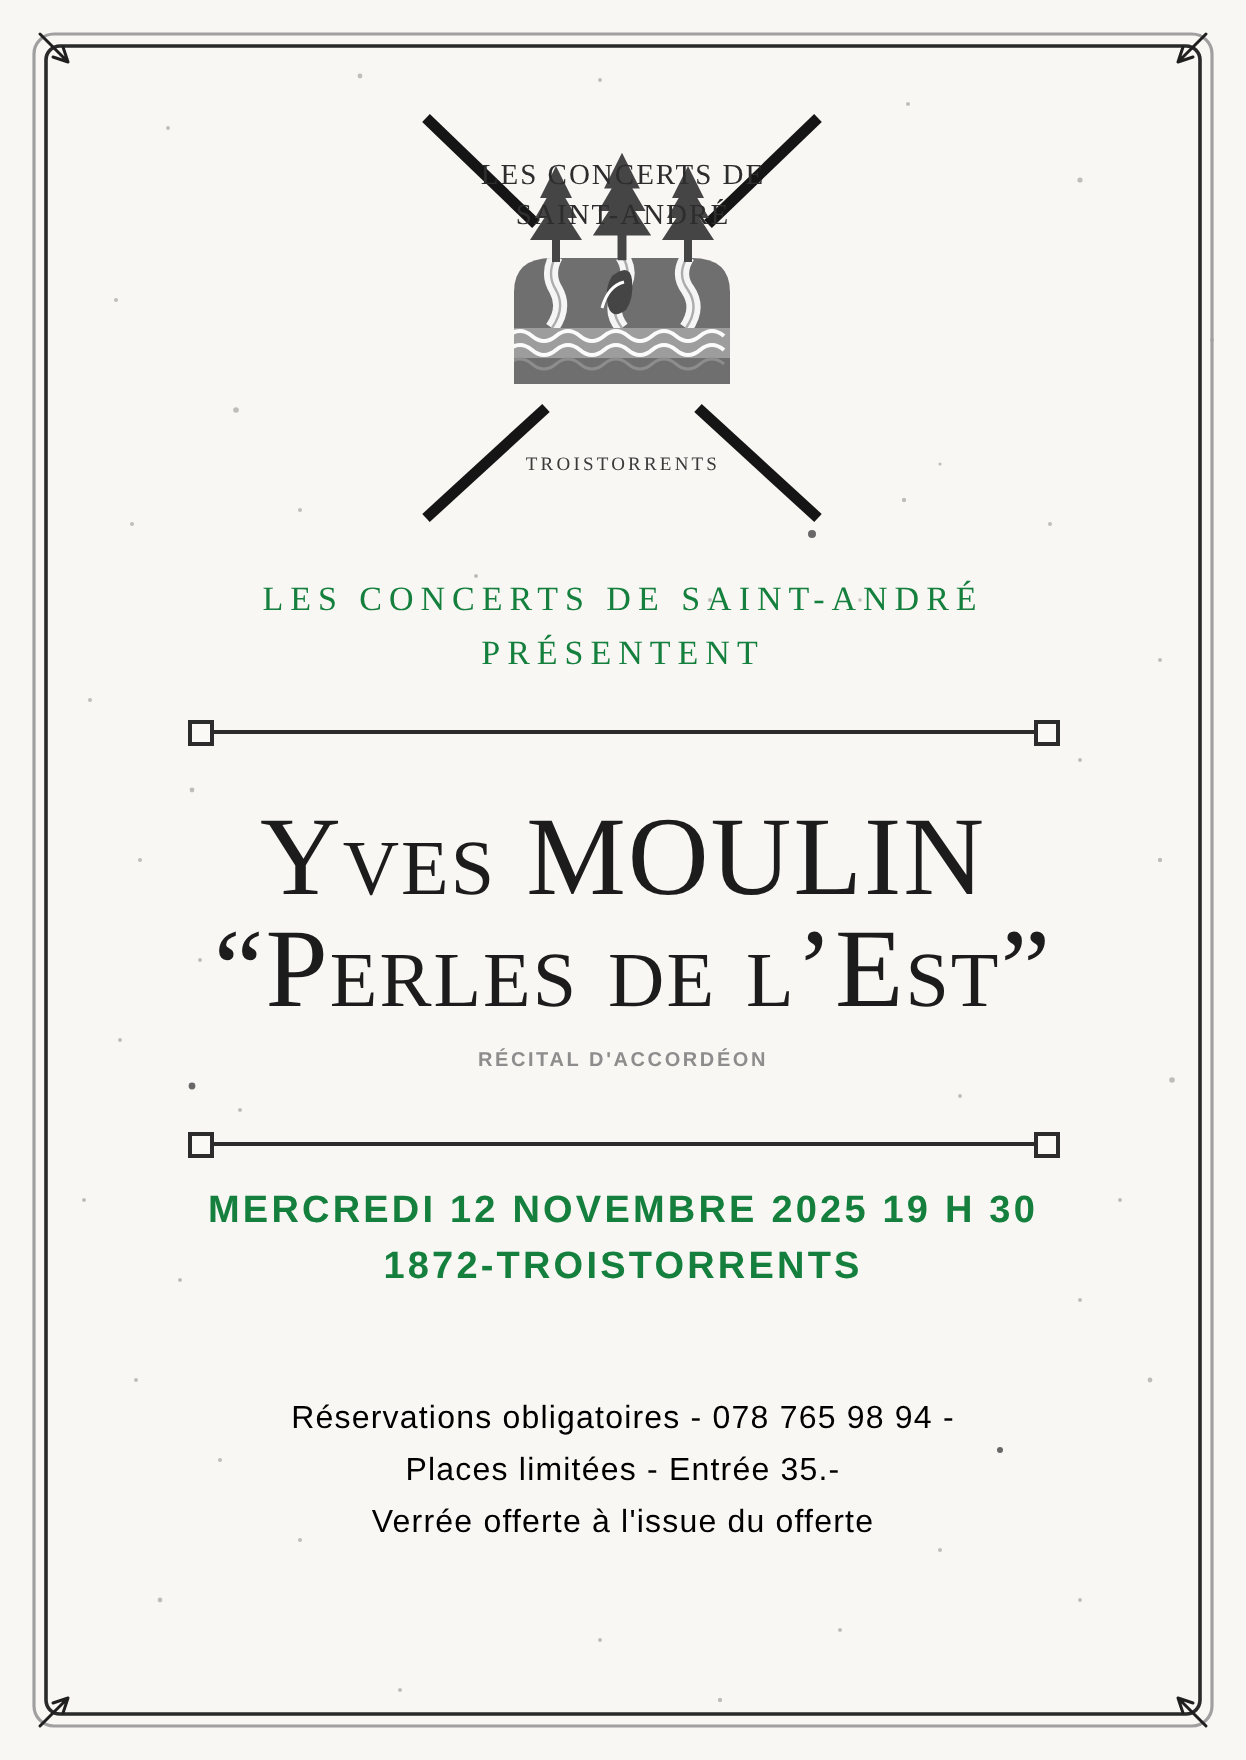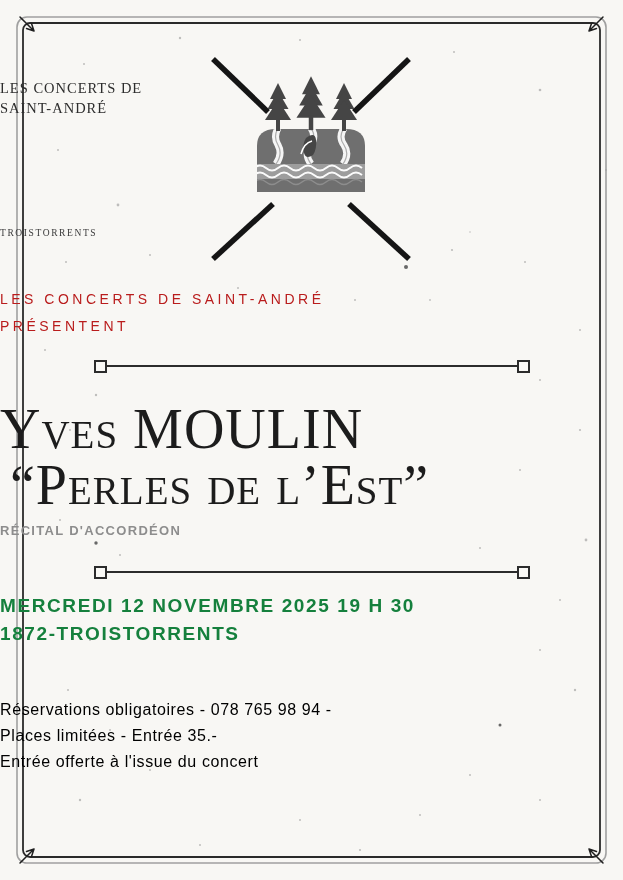--- a/index.html
+++ b/index.html
@@ -2,40 +2,41 @@
 <html><head>
 <meta charset="utf-8">
 <style>
   html,body{margin:0;padding:0;background:#e9e8e6;}
   .page{
     position:relative;width:623px;height:880px;margin:0 auto;
     background:#f8f7f4;overflow:hidden;
     font-family:"Liberation Sans",sans-serif;color:#1f1f1f;
   }
   .abs{position:absolute;}
-  .centered{left:0;right:0;text-align:left;}
+  .centered{left:0;right:0;text-align:center;}
 
   
   .frame{position:absolute;inset:0;pointer-events:none;}
 
   
   .logo-art{position:absolute;left:206px;top:52px;}
   .logo-name{
     top:78px;font-family:"Liberation Serif",serif;font-size:14.5px;
     line-height:20px;letter-spacing:1px;color:#2d2d2d;
   }
   .logo-place{
     top:227px;font-family:"Liberation Serif",serif;font-size:9.5px;
     line-height:12px;letter-spacing:1.6px;color:#3a3a3a;
   }
 
   
   .presenter{
-    top:286px;font-size:14px;line-height:27px;letter-spacing:3.5px;
-    color:#b91c1c;
+    top:286px;font-size:17px;line-height:27px;letter-spacing:3.5px;
+    color:#15803d;
+    font-family:Liberation Serif, serif;
   }
 
   
   .divider{
     position:absolute;left:96px;width:432px;height:0;
     border-top:2px solid #2c2c2c;
   }
   .divider .sq{
     position:absolute;top:-7.5px;width:9px;height:9px;
     border:2px solid #2c2c2c;background:#faf9f6;
@@ -50,21 +51,21 @@
     top:400px;font-family:"Liberation Serif",serif;font-size:56px;
     line-height:58px;font-variant:small-caps;letter-spacing:1px;
     color:#1c1c1c;font-weight:400;
   }
   .show{
     top:456px;font-family:"Liberation Serif",serif;font-size:56px;
     line-height:58px;font-variant:small-caps;letter-spacing:1px;
     color:#1c1c1c;font-weight:400;padding-left:10px;
   }
   .recital{
-    top:526px;font-size:13px;font-weight:700;letter-spacing:1.3px;
+    top:526px;font-size:10px;font-weight:700;letter-spacing:1.3px;
     color:#8d8d8d;line-height:10px;
   }
 
   
   .event{
     top:592px;font-size:19px;font-weight:700;line-height:27.5px;
     letter-spacing:1.6px;color:#15803d;
   }
 
   
@@ -224,16 +225,16 @@
   </div>
 
   <div class="abs centered event">
     <div>MERCREDI 12 NOVEMBRE 2025 19 H 30</div>
     <div>1872-TROISTORRENTS</div>
   </div>
 
   <div class="abs centered contact">
     <div>Réservations obligatoires - 078 765 98 94 -</div>
     <div>Places limitées - Entrée 35.-</div>
-    <div>Entrée offerte à l'issue du concert</div>
+    <div>Verrée offerte à l'issue du offerte</div>
   </div>
 
 </div>
 
 </body></html>

